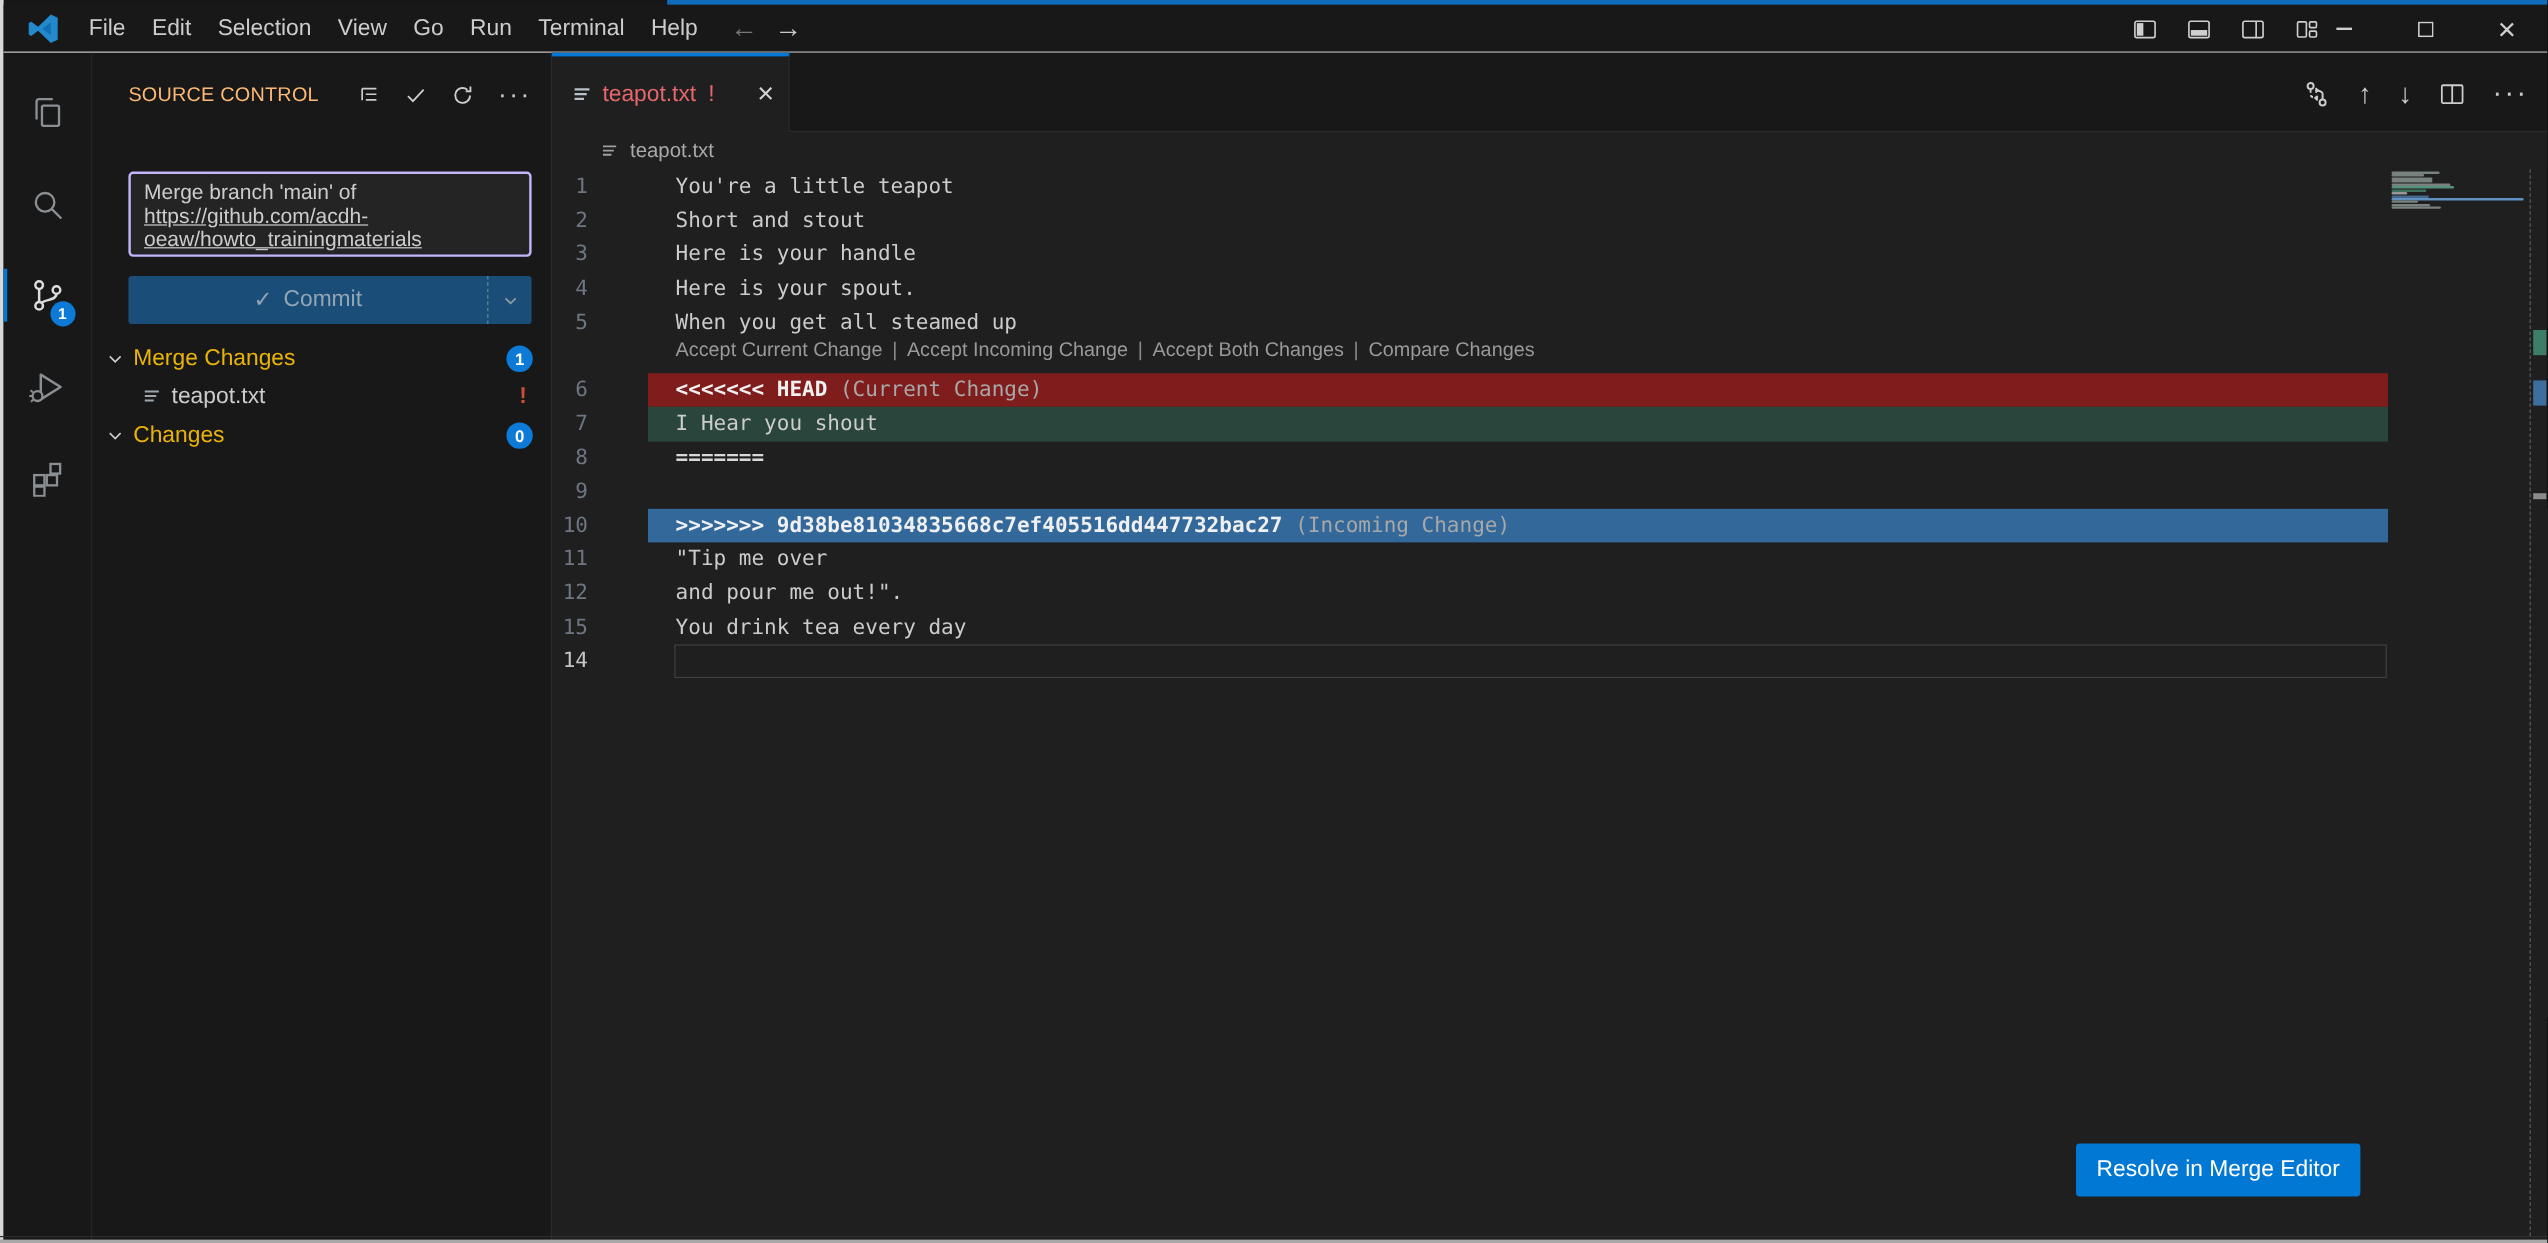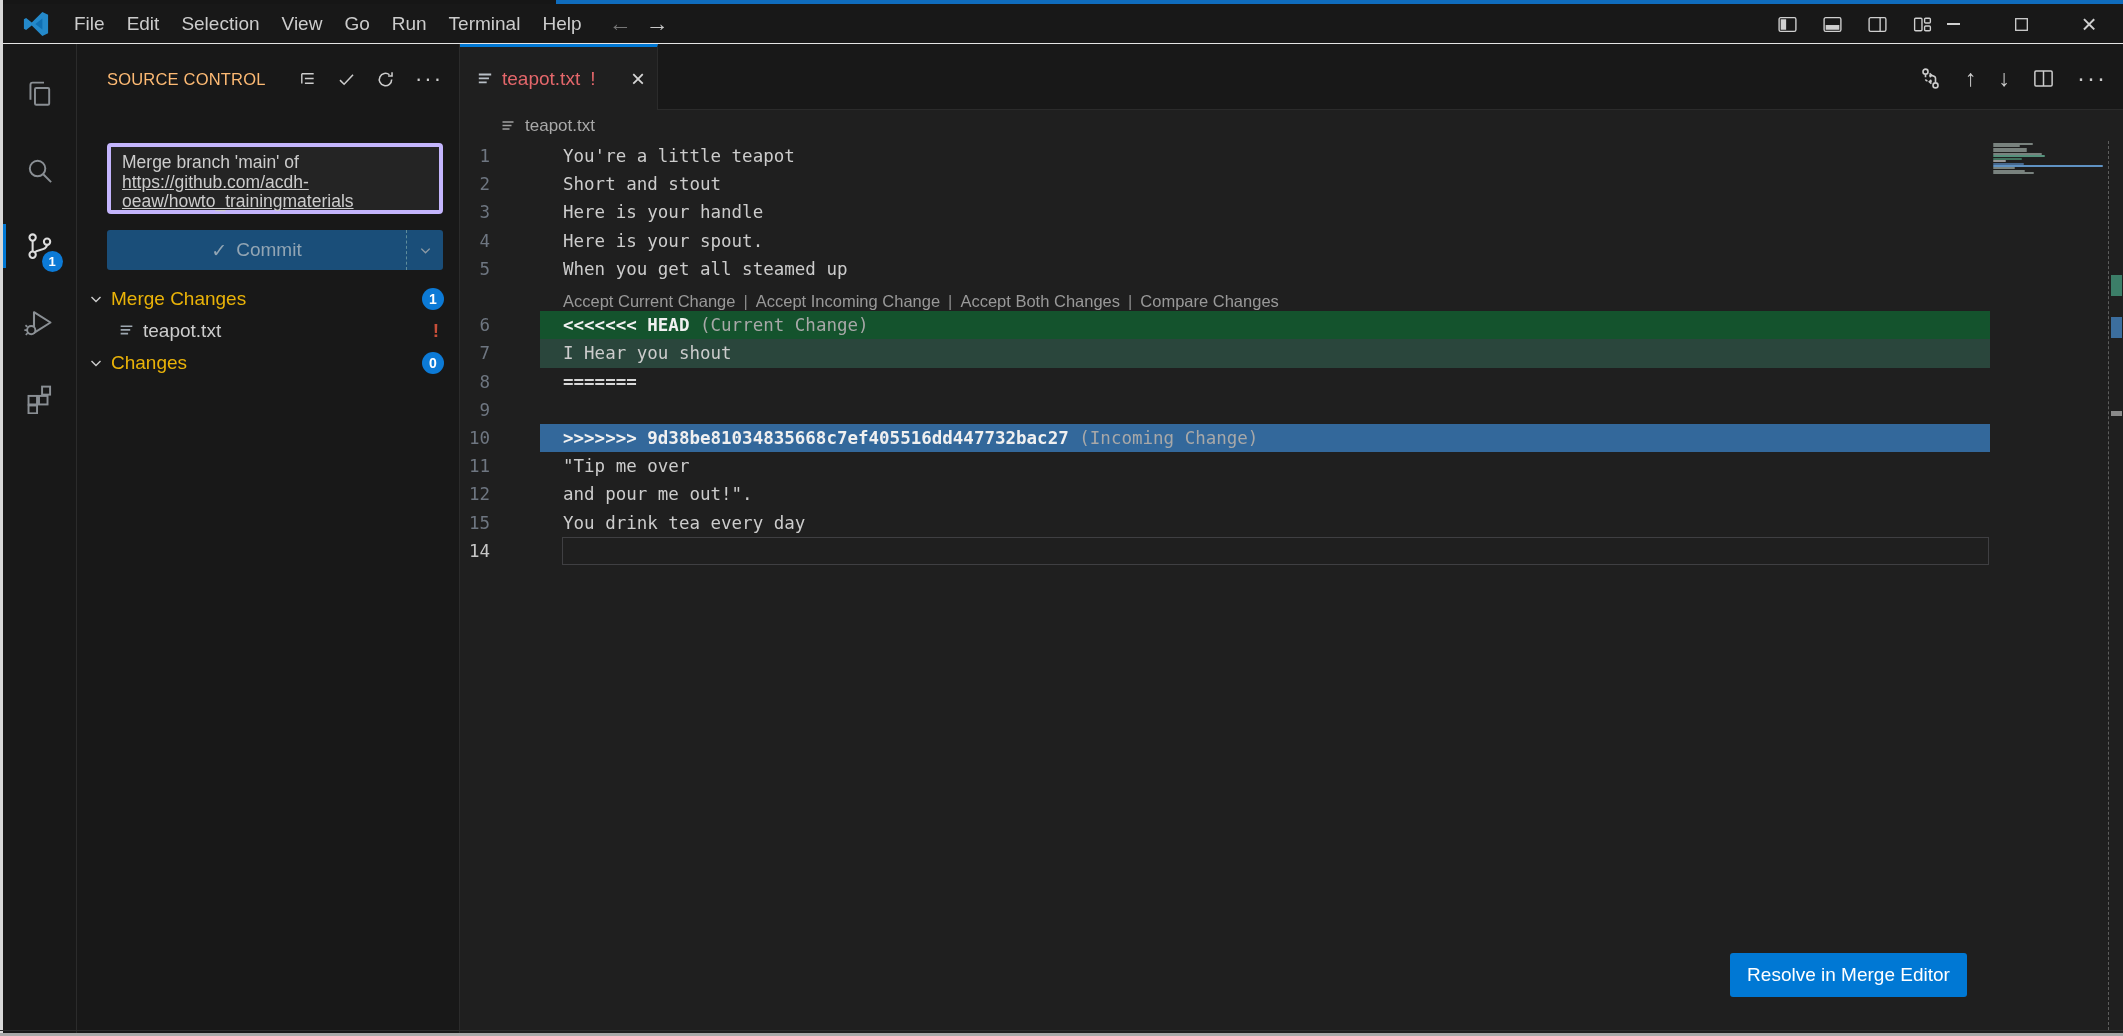--- a/index.html
+++ b/index.html
@@ -59,21 +59,21 @@
   
   .sidebar {
     left:77px; top:44px; width:383px; height:992px; background:#181818;
     border-right:1px solid #2b2b2b;
   }
   .sc-header { position:absolute; left:30px; right:16px; top:22px; height:26px; display:flex; align-items:center; }
   .sc-title { font-size:16.5px; color:#fdba74; letter-spacing:0.2px; }
   .sc-actions { margin-left:auto; display:flex; gap:20px; align-items:center; color:#cccccc; }
   .commit-box {
     position:absolute; left:30px; top:99px; width:336px; height:71px;
-    background:#242424; border:4px solid #c4b5fd; border-radius:4px;
+    background:#242424; border:2px solid #c4b5fd; border-radius:4px;
     padding:6px 11px; font-size:17.5px; line-height:19.5px; color:#cccccc;
   }
   .commit-box .link { text-decoration:underline; }
   .commit-btn {
     position:absolute; left:30px; top:186px; width:336px; height:40px;
     background:#1a4e79; border-radius:3px; display:flex; align-items:center;
     color:#92a5b4; font-size:19px;
   }
   .commit-btn-main { flex:1; display:flex; align-items:center; justify-content:center; gap:9px; }
   .commit-check { font-size:19px; }
@@ -110,29 +110,29 @@
   .editor-actions { position:absolute; right:16px; top:20px; display:flex; gap:22px; align-items:center; color:#cccccc; }
   .ea-arrow { font-size:23px; color:#cccccc; }
   .breadcrumb { position:absolute; left:0; top:66px; width:1663px; height:32px; display:flex; align-items:center; gap:9px; padding-left:40px; color:#a9a9a9; font-size:17px; background:#1f1f1f; }
 
   
   .code { position:absolute; left:0; top:98px; width:1663px; }
   .crow { display:flex; height:28.2px; align-items:center; font-family:"DejaVu Sans Mono", monospace; font-size:17.5px; }
   .gutter { width:80px; text-align:right; padding-right:50px; color:#6e7681; font-size:17.5px; flex:none; }
   .gutter.active-num { color:#c6c6c6; }
   .content { position:relative; width:1450px; height:28.2px; display:flex; align-items:center; padding-left:23px; white-space:pre; color:#cccccc; flex:none; }
-  .hl-current-header  { background:#14532d; }
+  .hl-current-header  { background:#7f1d1d; }
   .hl-current-content { background:#2a463c; }
   .hl-incoming-content{ background:#27415a; }
   .hl-incoming-header { background:#33689b; }
   .marker { font-weight:bold; color:#f0f0f0; }
   .annotation { color:#a8a8a8; }
   .splitter-text { font-weight:bold; color:#d8d8d8; }
   .active-box { position:absolute; left:22px; right:1px; top:0; bottom:0; border:1px solid #3f3f42; }
-  .codelens-row { display:flex; height:28.2px; align-items:flex-end; }
+  .codelens-row { display:flex; height:28.2px; align-items:flex-start; }
   .codelens { padding-left:103px; font-size:16.5px; color:#999999; display:flex; gap:8px; }
   .codelens .cl-sep { color:#8a8a8a; }
 
   
   .minimap { position:absolute; left:1533px; top:99px; width:112px; }
   .mm-row { height:2px; margin-bottom:0.45px; background:#79827e; border-radius:1px; }
   .mm-current-header { background:#55917c; }
   .mm-current-content{ background:#41705c; }
   .mm-incoming-header{ background:#5f92c3; }
   .mm-incoming-content{ background:#47688d; }

